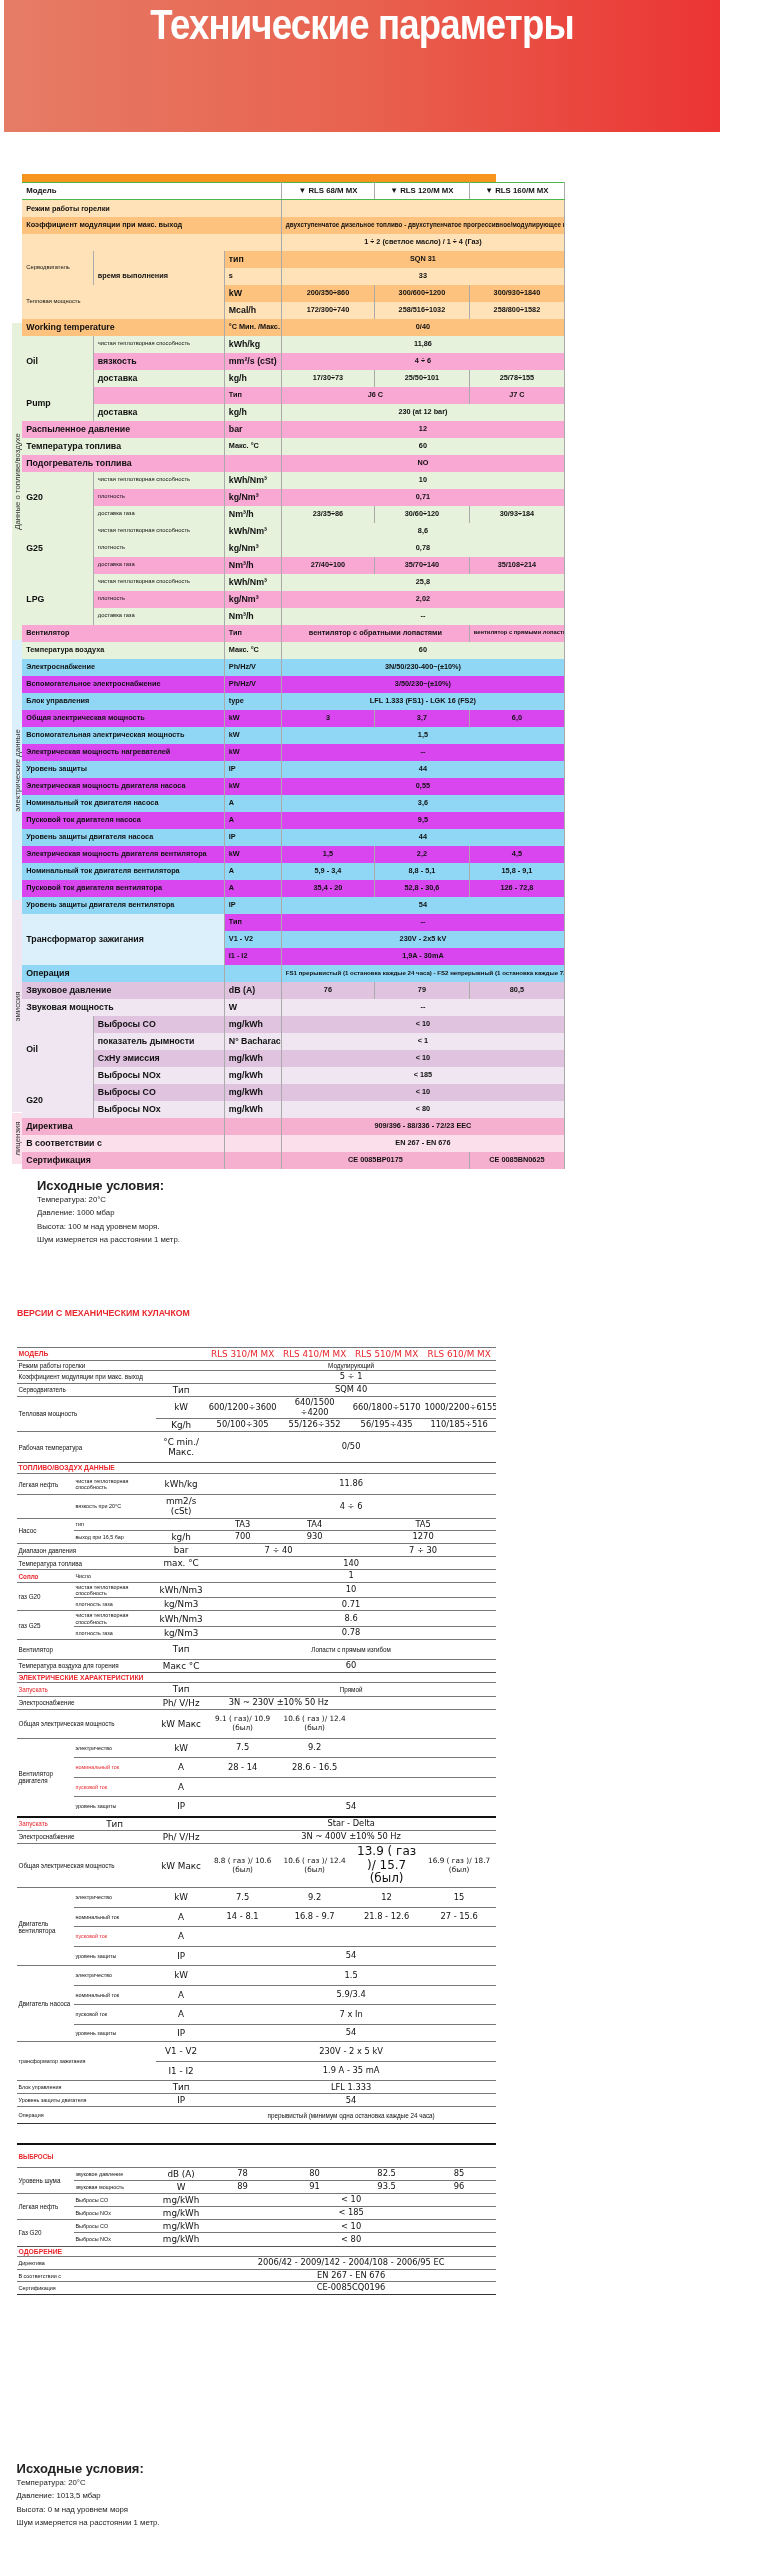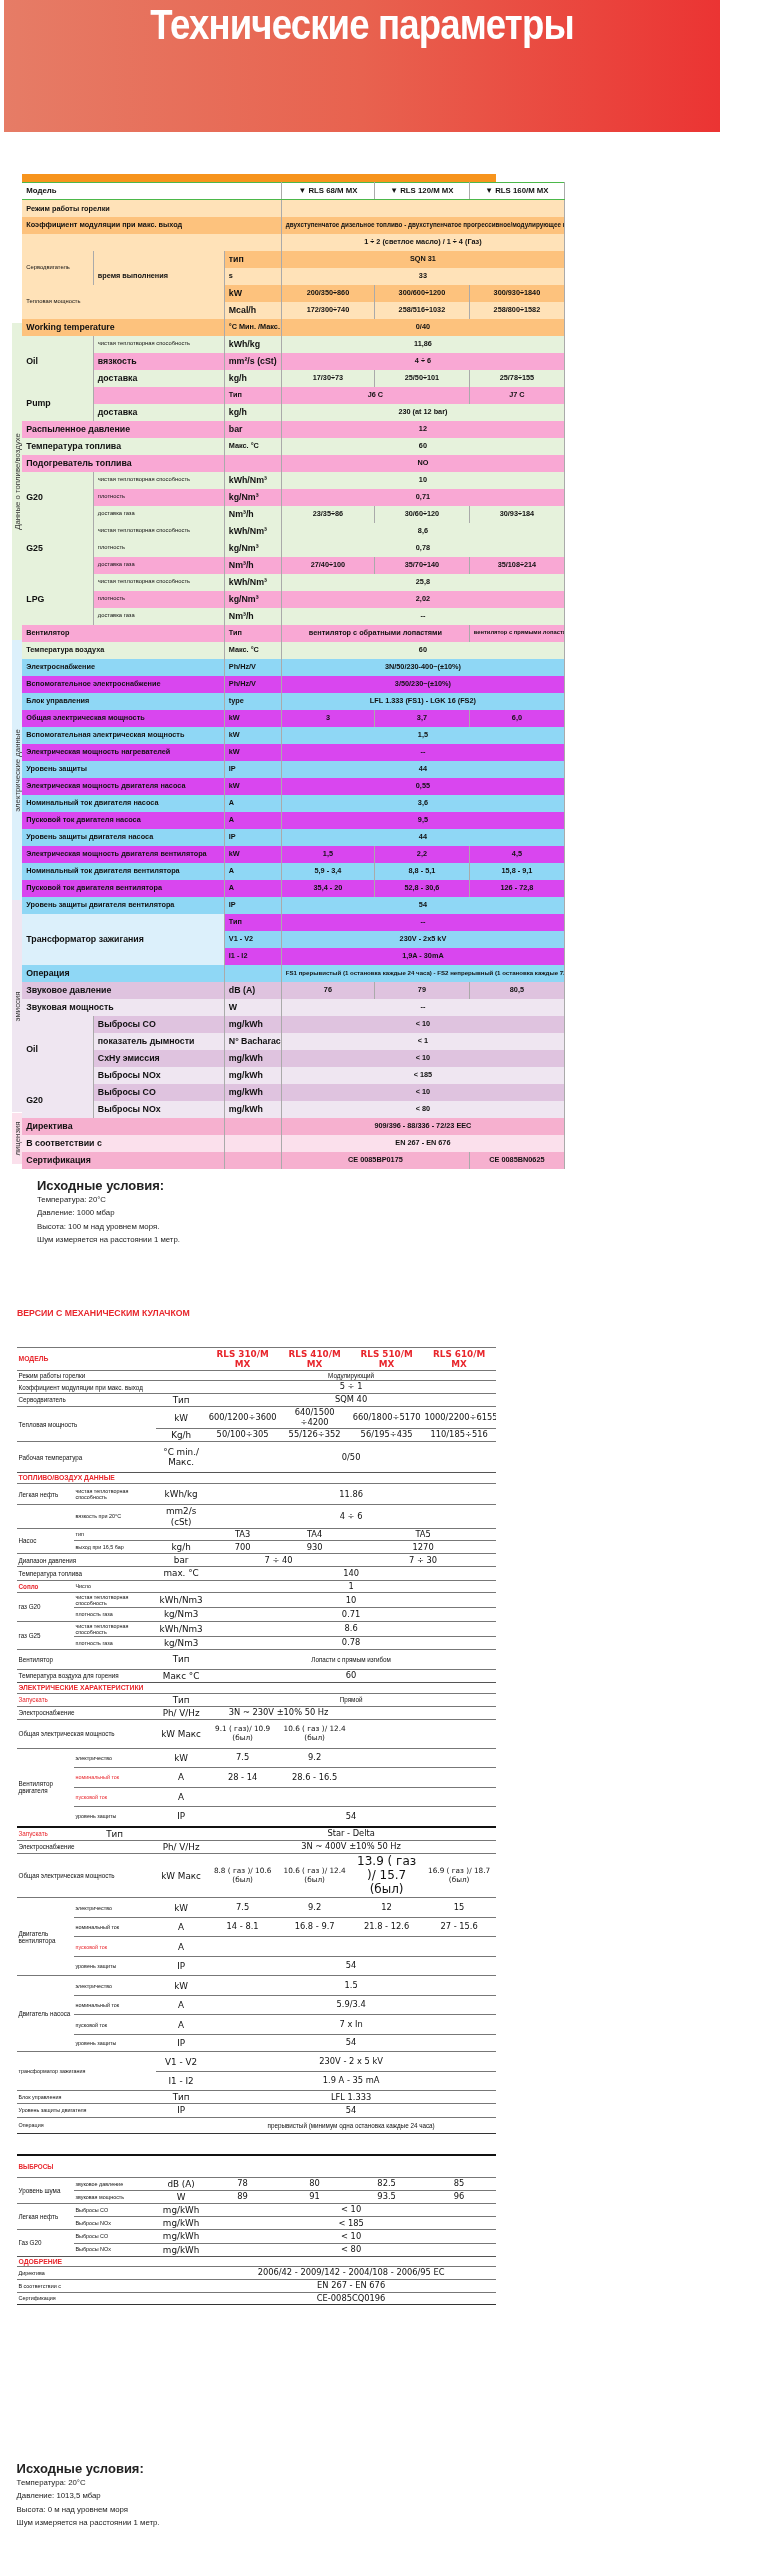--- a/index.html
+++ b/index.html
@@ -37,21 +37,21 @@
   .t2 { position: absolute; left: 16.6px; top: 1347px; width: 478px; border-collapse: separate; border-spacing: 0; font-size: 6.8px; table-layout: fixed; }
   .t2 td { padding: 1px 1.9px; border-top: 1.5px solid #777; vertical-align: middle; line-height: 1.15; overflow: hidden; }
   .t2 td.c { text-align: center; }
   .t2 td.u { text-align: center; font-family: "DejaVu Sans", sans-serif; font-size: 8.8px; }
   .t2 td.v { text-align: center; font-family: "DejaVu Sans", sans-serif; font-size: 8.3px; }
   .t2 td.lbl { font-size: 6.3px; }
   .t2 td.sub { font-size: 5.4px; }
   .t2 .red { color: #e8262c; }
   .t2 .sec td { border-top: 1.9px solid #555; }
   .t2 .sec td.st { color: #e8262c; font-weight: bold; font-size: 6.8px; }
-  .t2 .model td { color: #e8262c; font-family: "DejaVu Sans", sans-serif; font-size: 8.8px; font-weight: bold; }
+  .t2 .model td { color: #e8262c; font-family: "DejaVu Sans", sans-serif; font-size: 8.8px; }
   .t2 .model td.st { font-family: "Liberation Sans", sans-serif; font-size: 6.8px; font-weight: bold; }
   .t2 .nob td { border-top: none; }
   .t2 .last td { border-bottom: 1.9px solid #333; }
   .t2 .thick td { border-top: 2.4px solid #111; }
 </style>
 </head>
 <body>
 
 <div class="banner">
   <h1>Технические параметры</h1>

